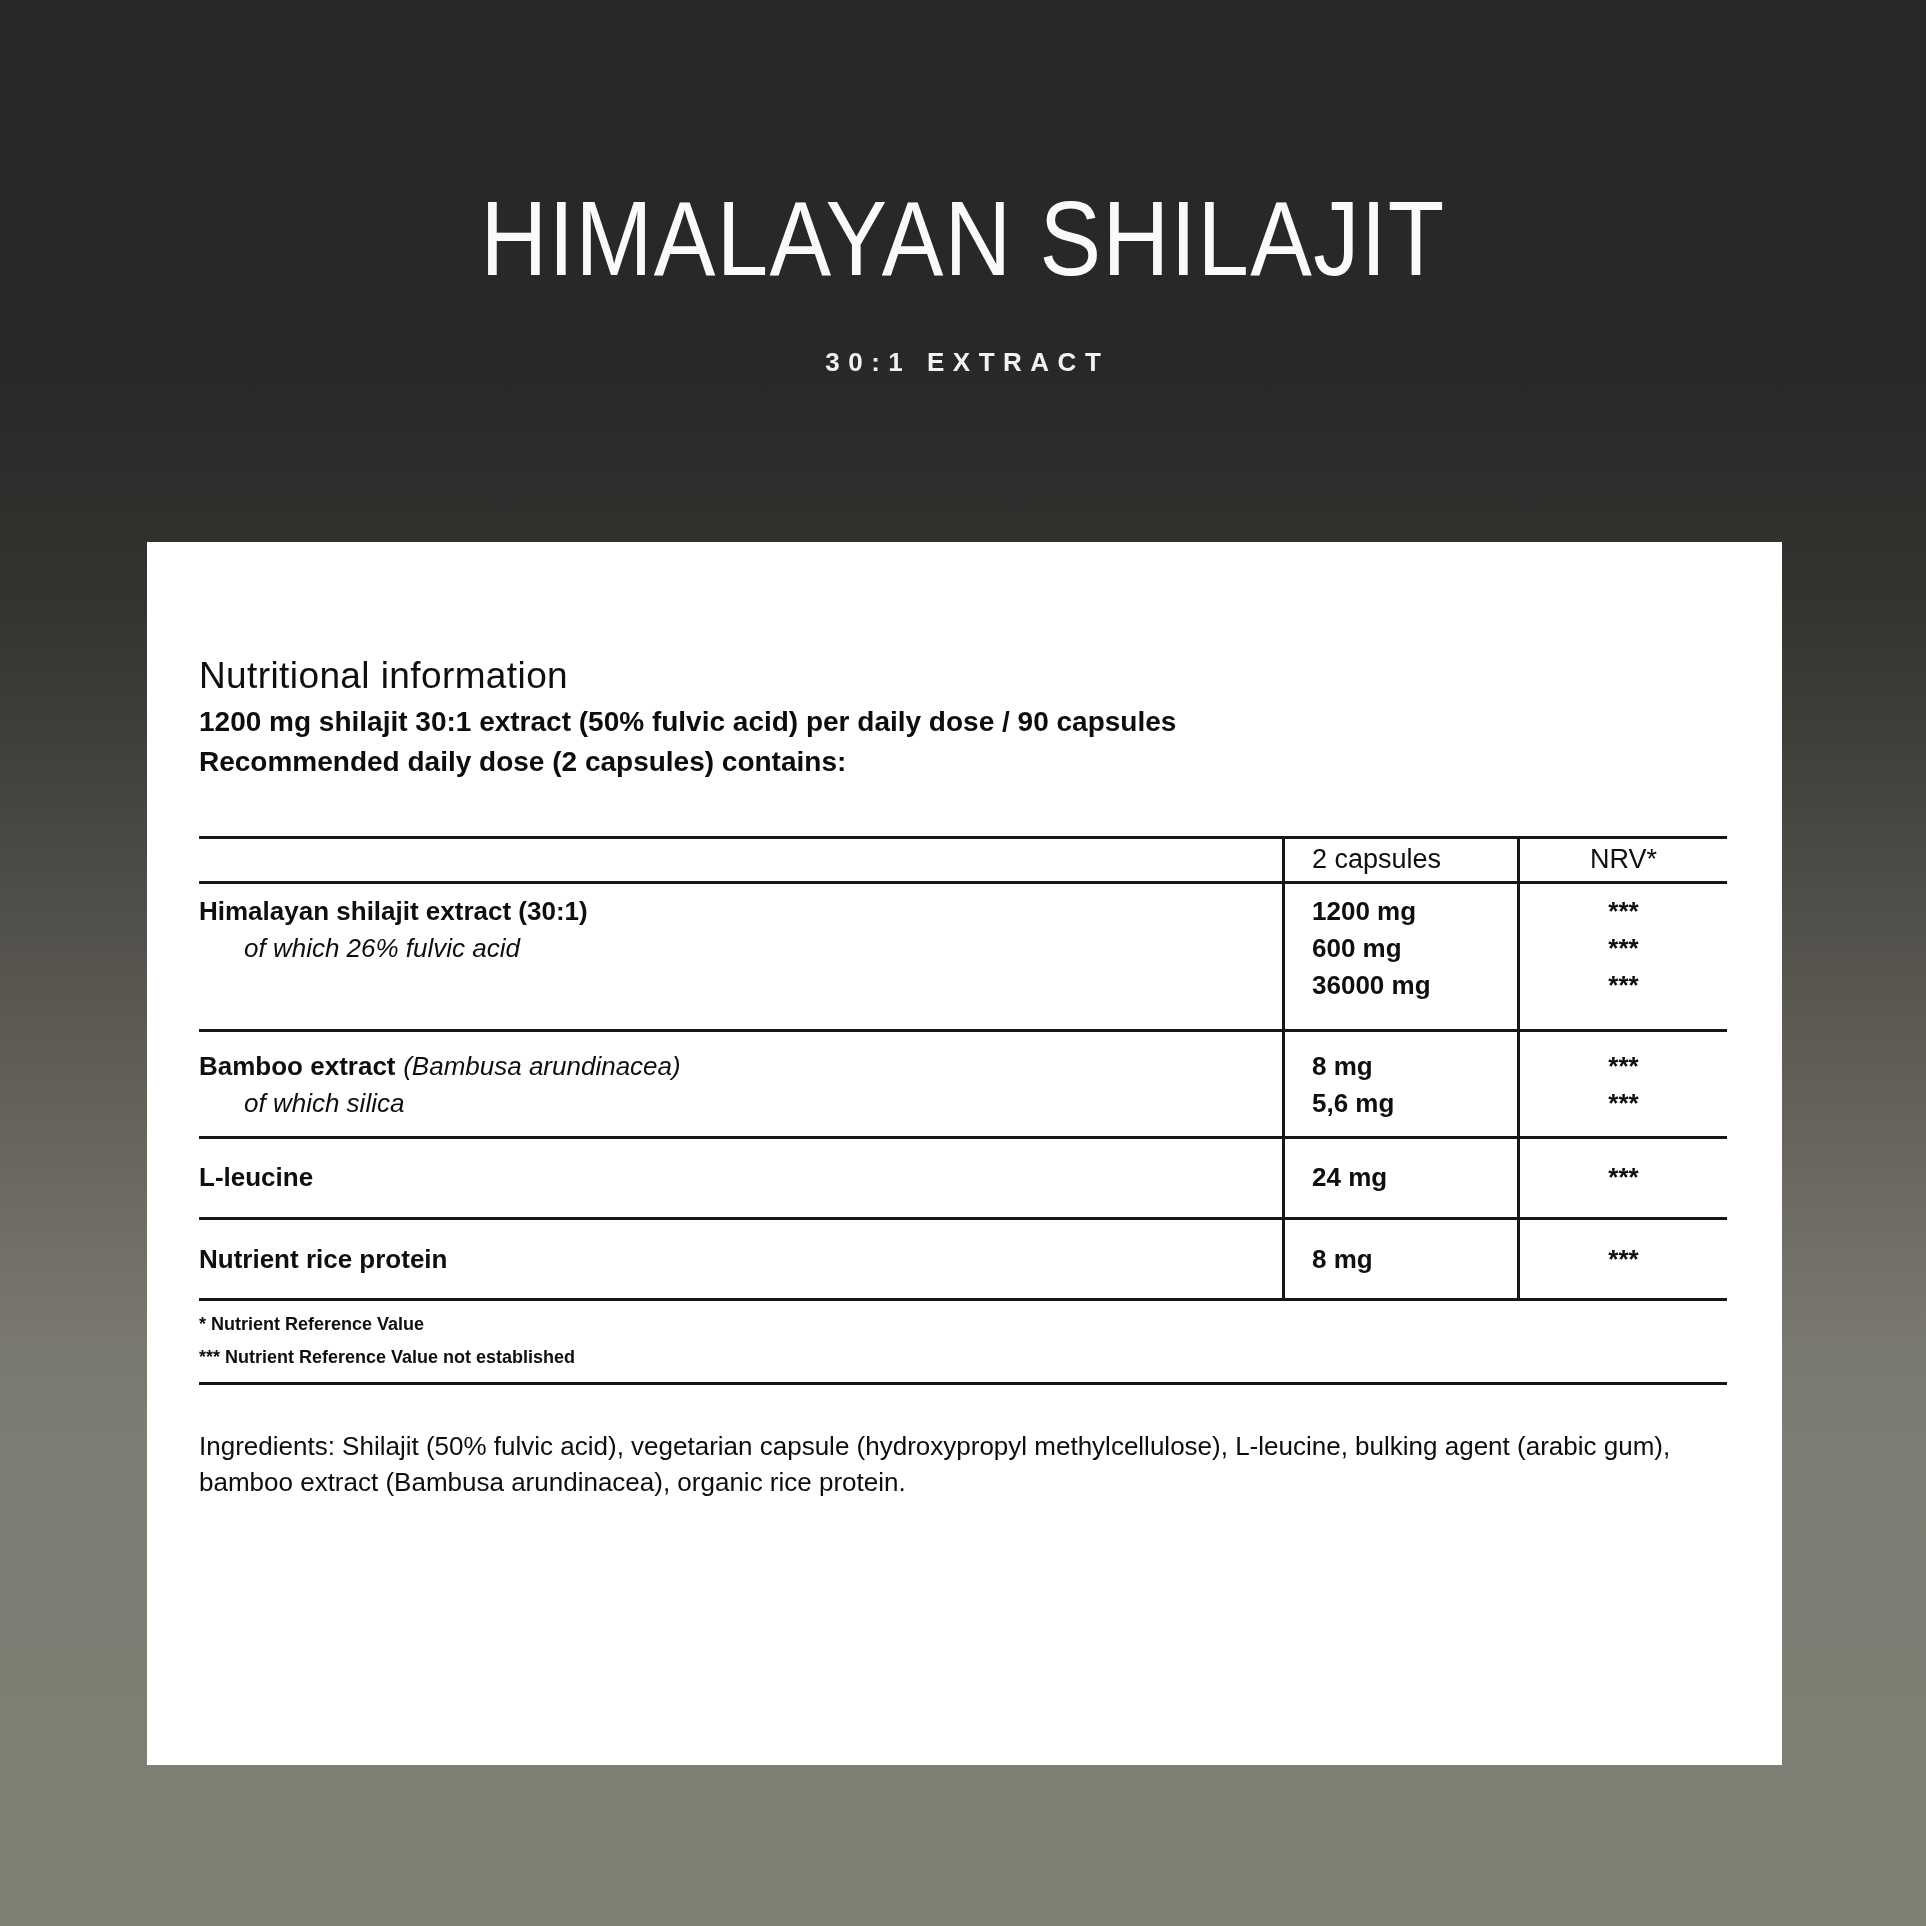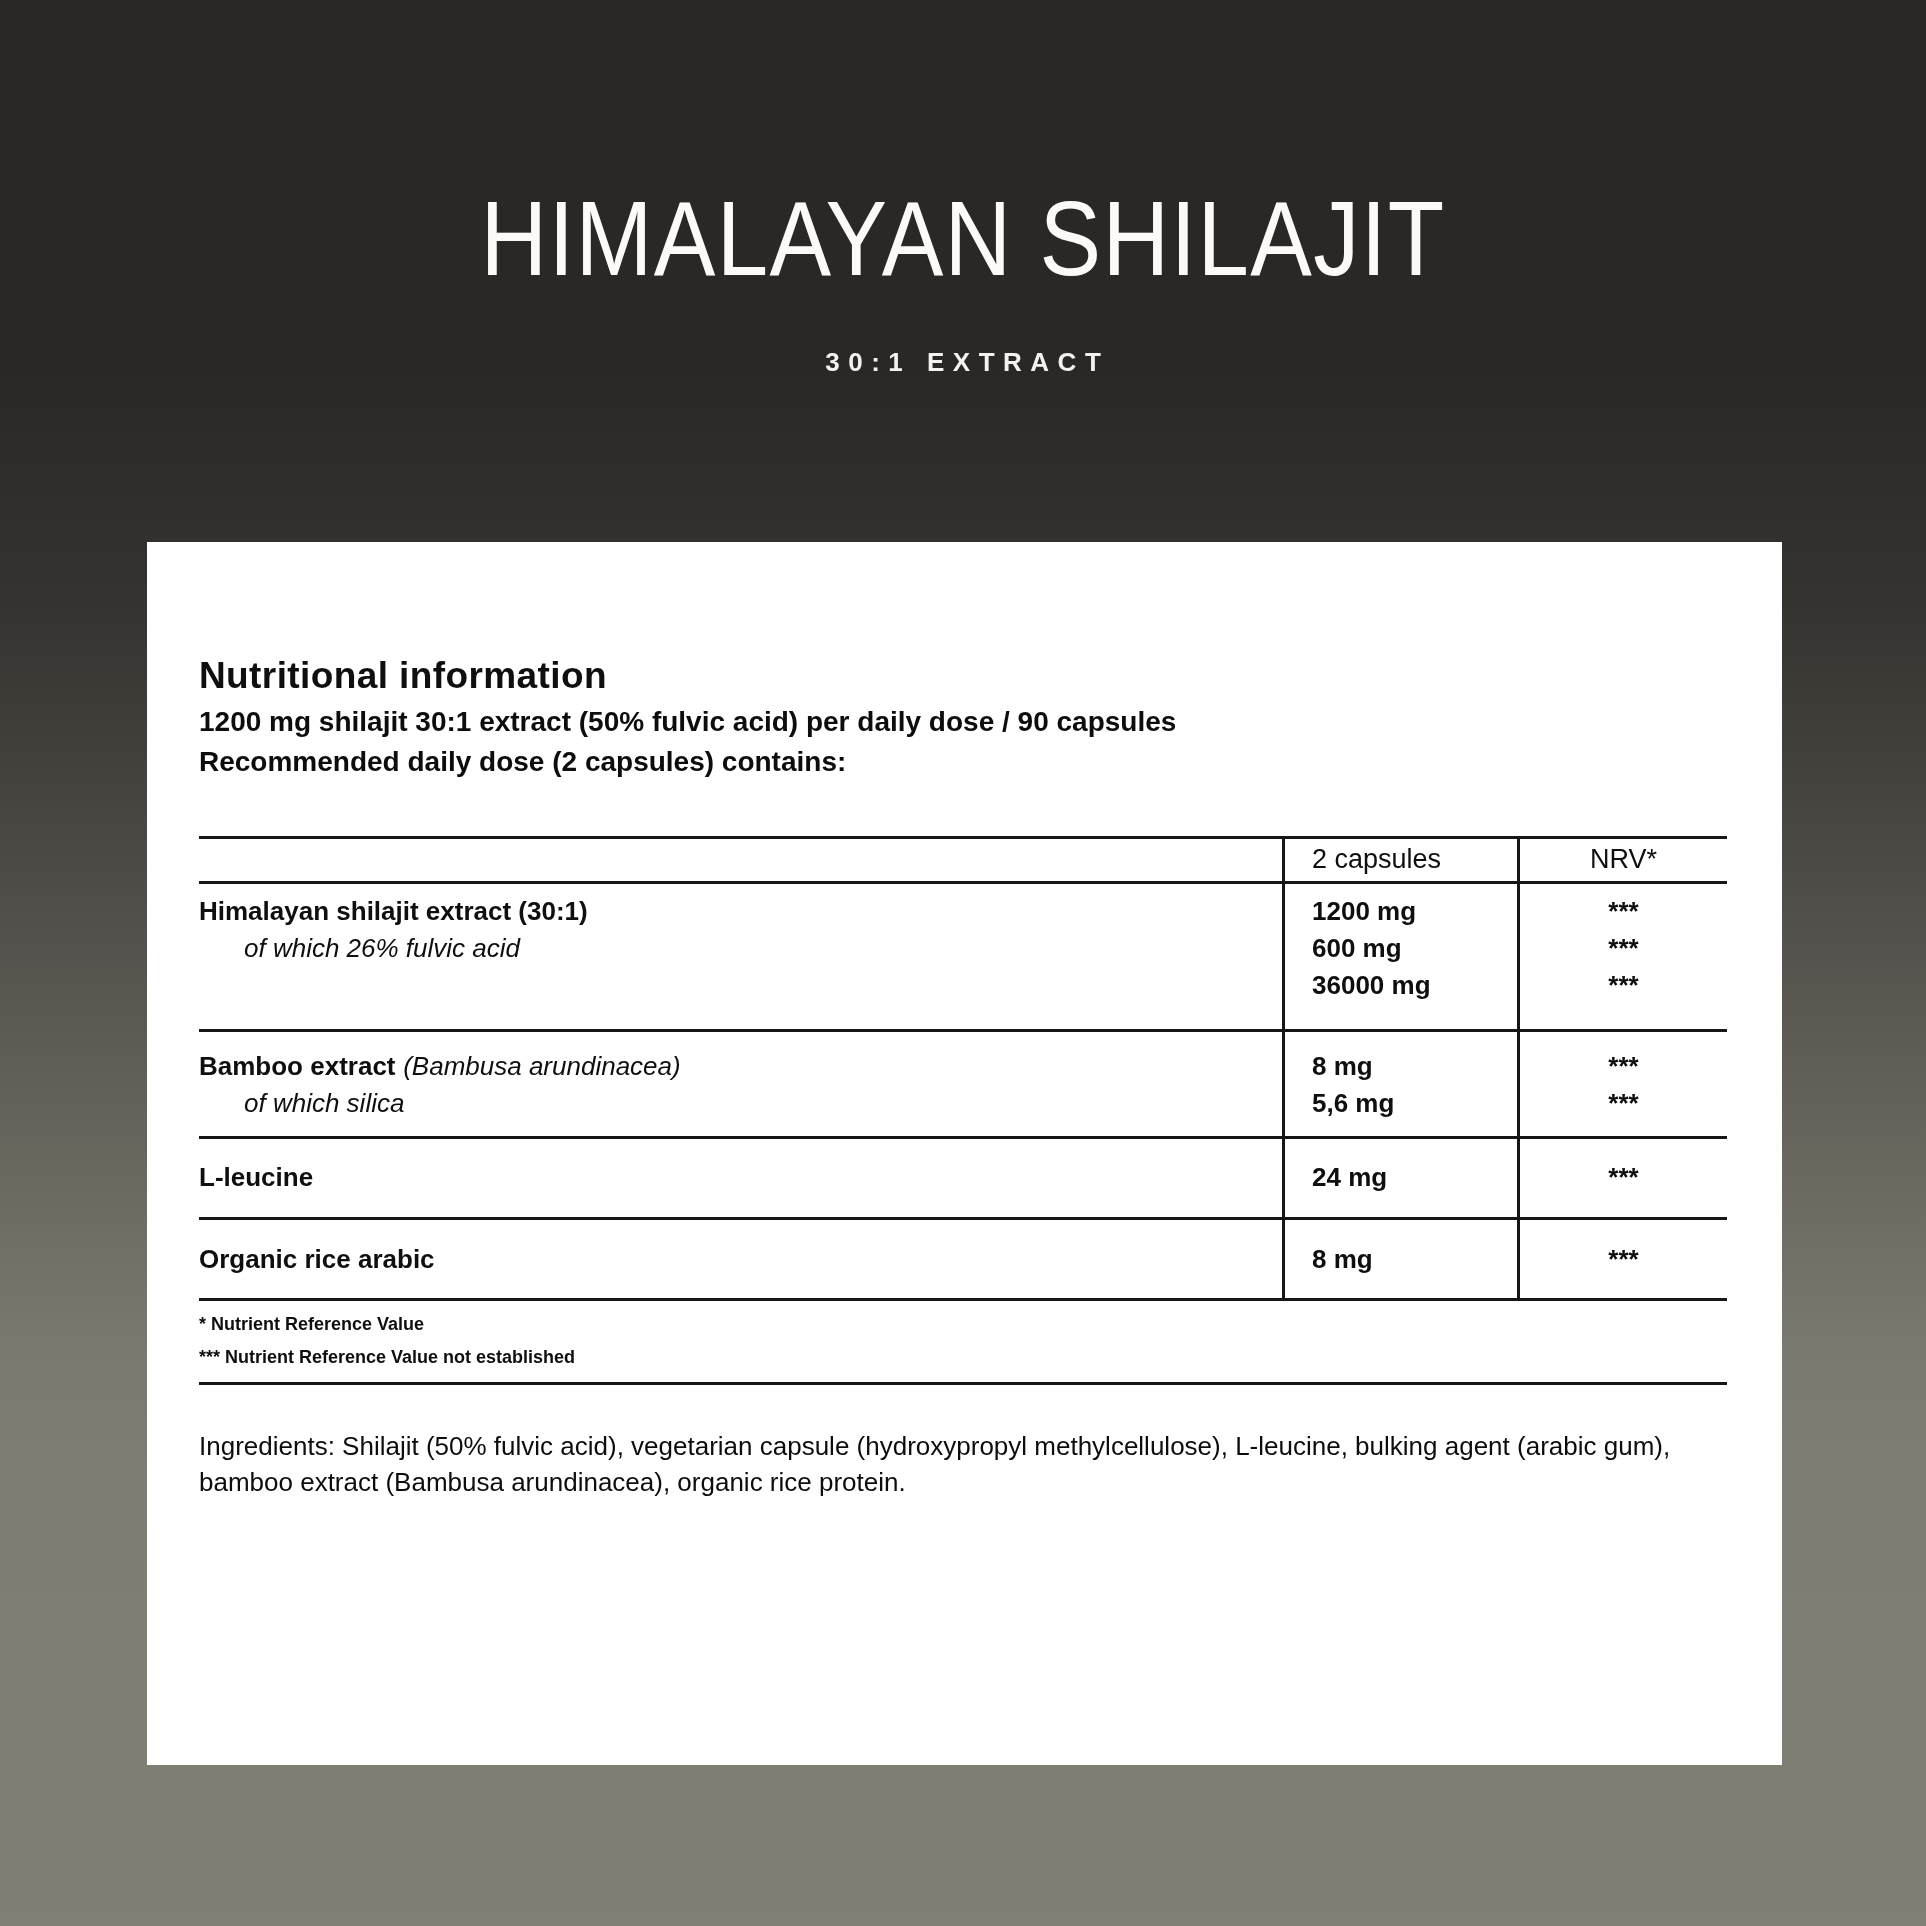--- a/index.html
+++ b/index.html
@@ -30,21 +30,21 @@
   }
 
   
   .card {
     position:absolute; left:147px; top:542px; width:1635px; height:1223px;
     background:#ffffff; color:#0f0f0f;
     padding:0 55px 0 52px; box-sizing:border-box;
   }
   .card h2 {
     margin:113px 0 0 0;
-    font-size:37px; font-weight:700; line-height:42px; letter-spacing:0.4px;
+    font-size:37px; font-weight:400; line-height:42px; letter-spacing:0.4px;
     color:#0f0f0f;
   }
   .lead {
     margin-top:4.6px;
     font-size:28px; font-weight:700; line-height:40px; color:#0d0d0d;
   }
 
   
   .ntable {
     margin-top:54px;
@@ -153,21 +153,21 @@
       <div class="c val">
         <div class="ln b">24 mg</div>
       </div>
       <div class="c nrv">
         <div class="ln b">***</div>
       </div>
     </div>
 
     <div class="sec sec-4">
       <div class="c label">
-        <div class="ln b">Organic rice arabic</div>
+        <div class="ln b">Nutrient rice protein</div>
       </div>
       <div class="c val">
         <div class="ln b">8 mg</div>
       </div>
       <div class="c nrv">
         <div class="ln b">***</div>
       </div>
     </div>
 
     <div class="footnotes">

